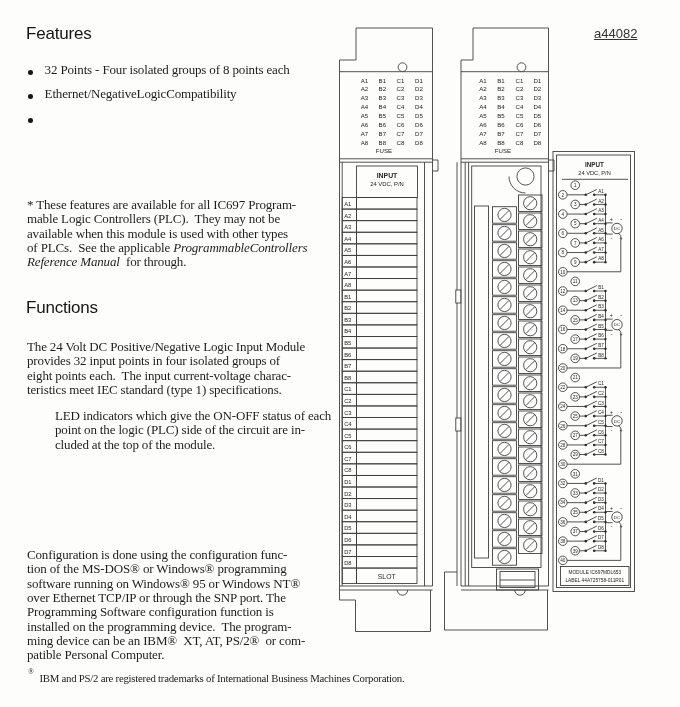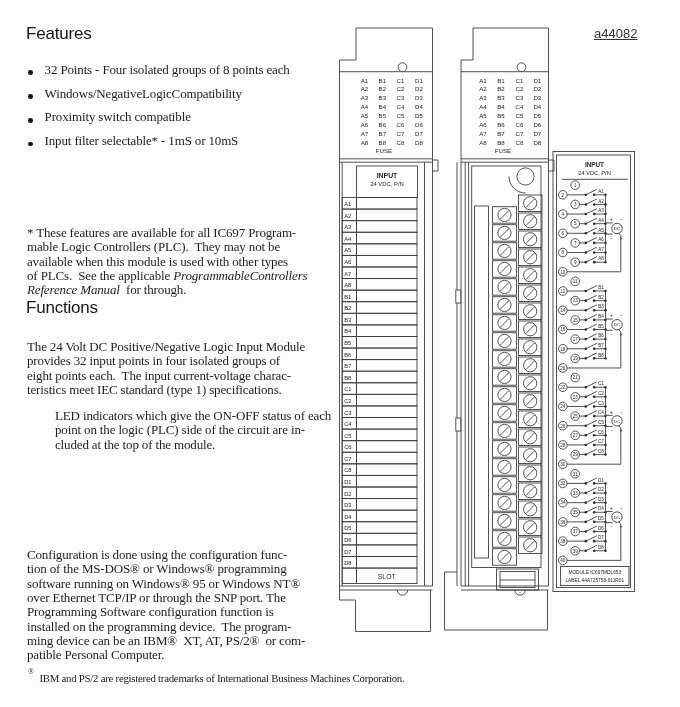--- a/index.html
+++ b/index.html
@@ -13,21 +13,21 @@
     font-weight:400;font-size:17px;letter-spacing:-0.2px;color:#161616;line-height:1;}
   #features-heading{left:26px;top:25px;}
   #functions-heading{left:26px;top:299px;}
   .bullets{position:absolute;left:26px;top:58px;margin:0;padding:0;list-style:none;width:320px;}
   .bullets li{display:flex;align-items:center;height:23.8px;font-size:13px;letter-spacing:-0.15px;}
   .bullets .dot{flex:0 0 auto;width:4.6px;height:4.6px;border-radius:50%;background:#161616;
     margin:5.5px 12px 0 2px;}
   .prose{position:absolute;left:27px;white-space:pre;font-size:13px;line-height:14.35px;
     letter-spacing:-0.15px;width:320px;}
   .prose i{font-style:italic;}
-  #note{top:198px;margin-top:28px;}
+  #note{top:198px;}
   #para1{top:340px;}
   #para2{top:409px;margin-left:28px;}
   #para3{top:461px;}
   #para4{top:528px;margin-top:20px;}
   .footnotes{position:absolute;left:28px;top:668px;font-size:10.8px;letter-spacing:-0.25px;
     line-height:13.8px;color:#1d1d1d;text-align:right;}
   .footnotes sup{font-size:7.5px;position:relative;top:-3px;margin-right:6px;}
   #diagrams{position:absolute;left:0;top:0;width:680px;height:707px;}
 </style>
 </head>
@@ -38,29 +38,24 @@
 
   <h1 class="sec" id="features-heading">Features</h1>
 
   <ul class="bullets" id="features-list">
       <li>
         <span class="dot"></span>
         <span>32 Points - Four isolated groups of 8 points each</span>
       </li>
       <li>
         <span class="dot"></span>
-        <span>Windows/NegativeLogicCompatibility</span>
+        <span>Ethernet/NegativeLogicCompatibility</span>
       </li>
       <li>
         <span class="dot"></span>
-        <span>Proximity switch compatible</span>
-      </li>
-      <li>
-        <span class="dot"></span>
-        <span>Input filter selectable* - 1mS or 10mS</span>
       </li>
     </ul>
 
   <div class="prose" id="note"><span>* These features are available for all IC697 Program-
 mable Logic Controllers (PLC).  They may not be
 available when this module is used with other types
 of PLCs.  See the applicable </span><i>ProgrammableControllers
 Reference Manual</i><span>  for through.</span></div>
 
   <h1 class="sec" id="functions-heading">Functions</h1>

